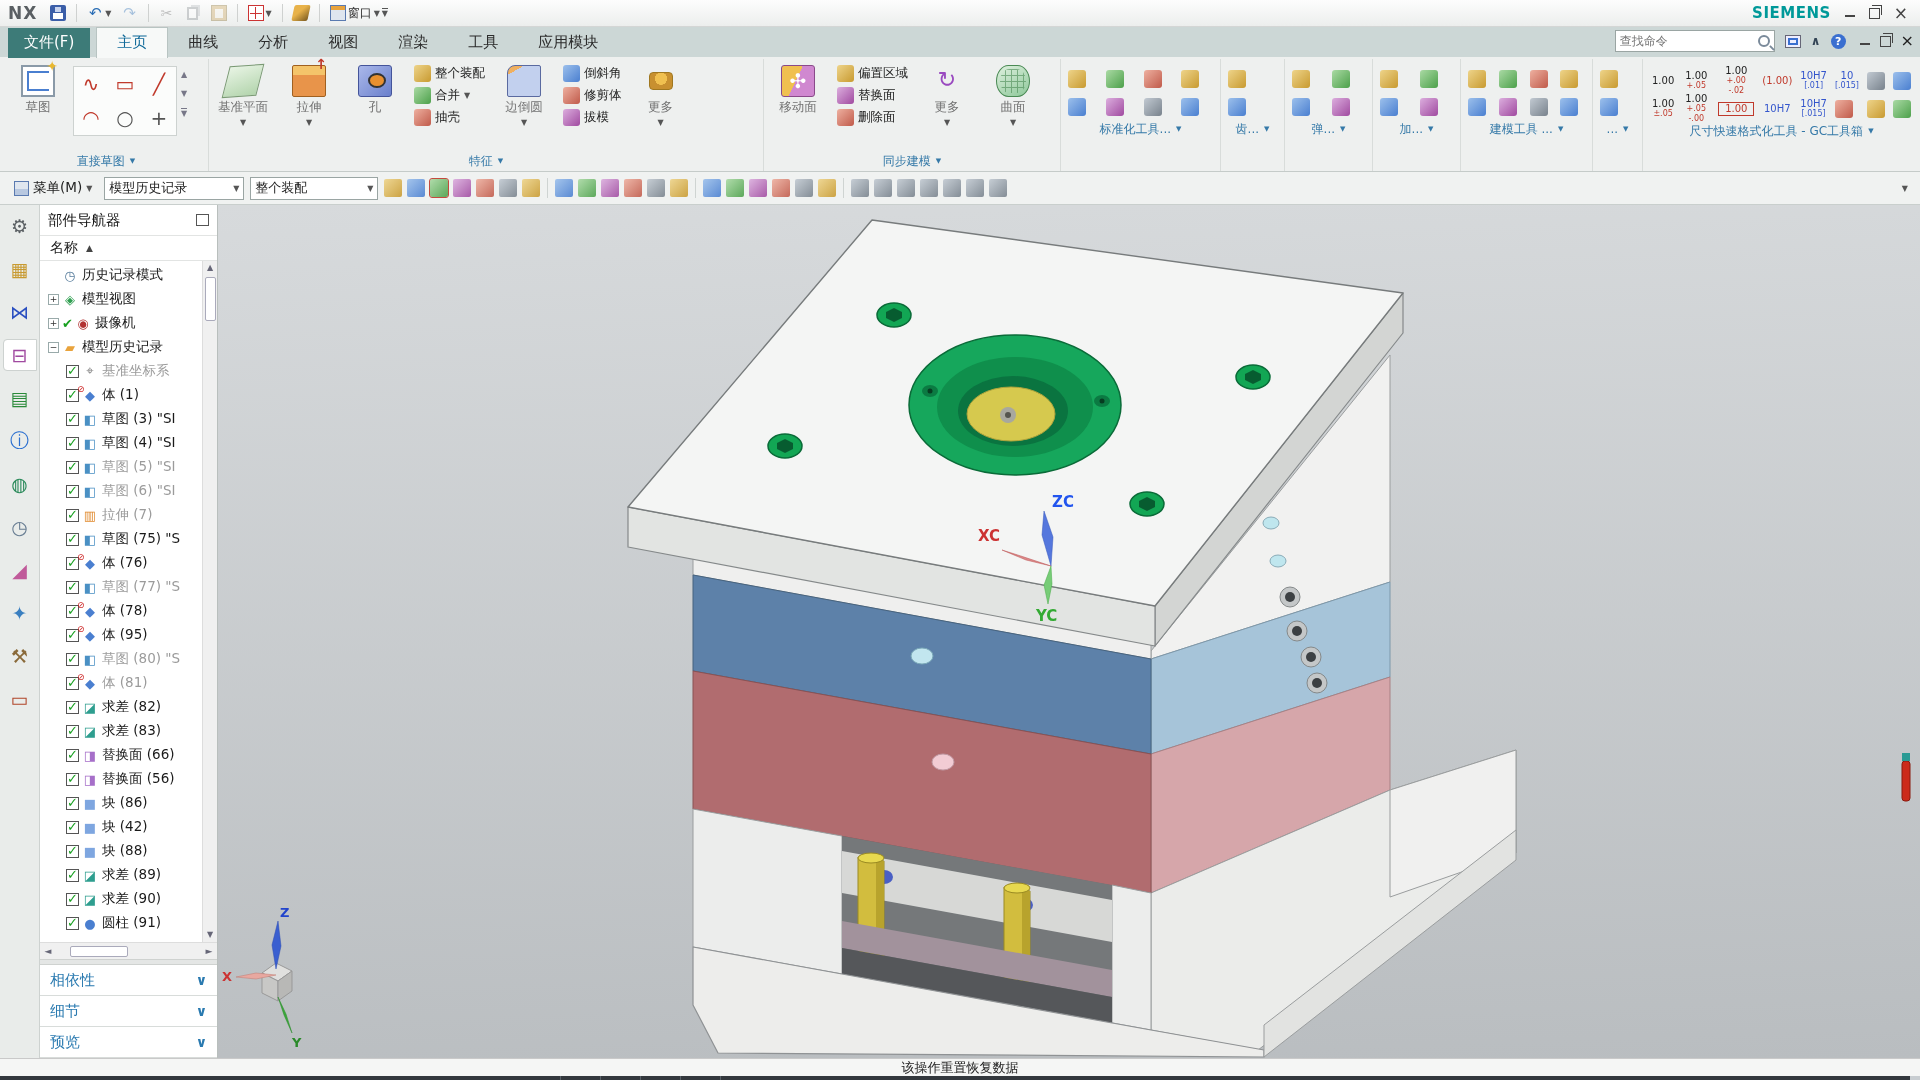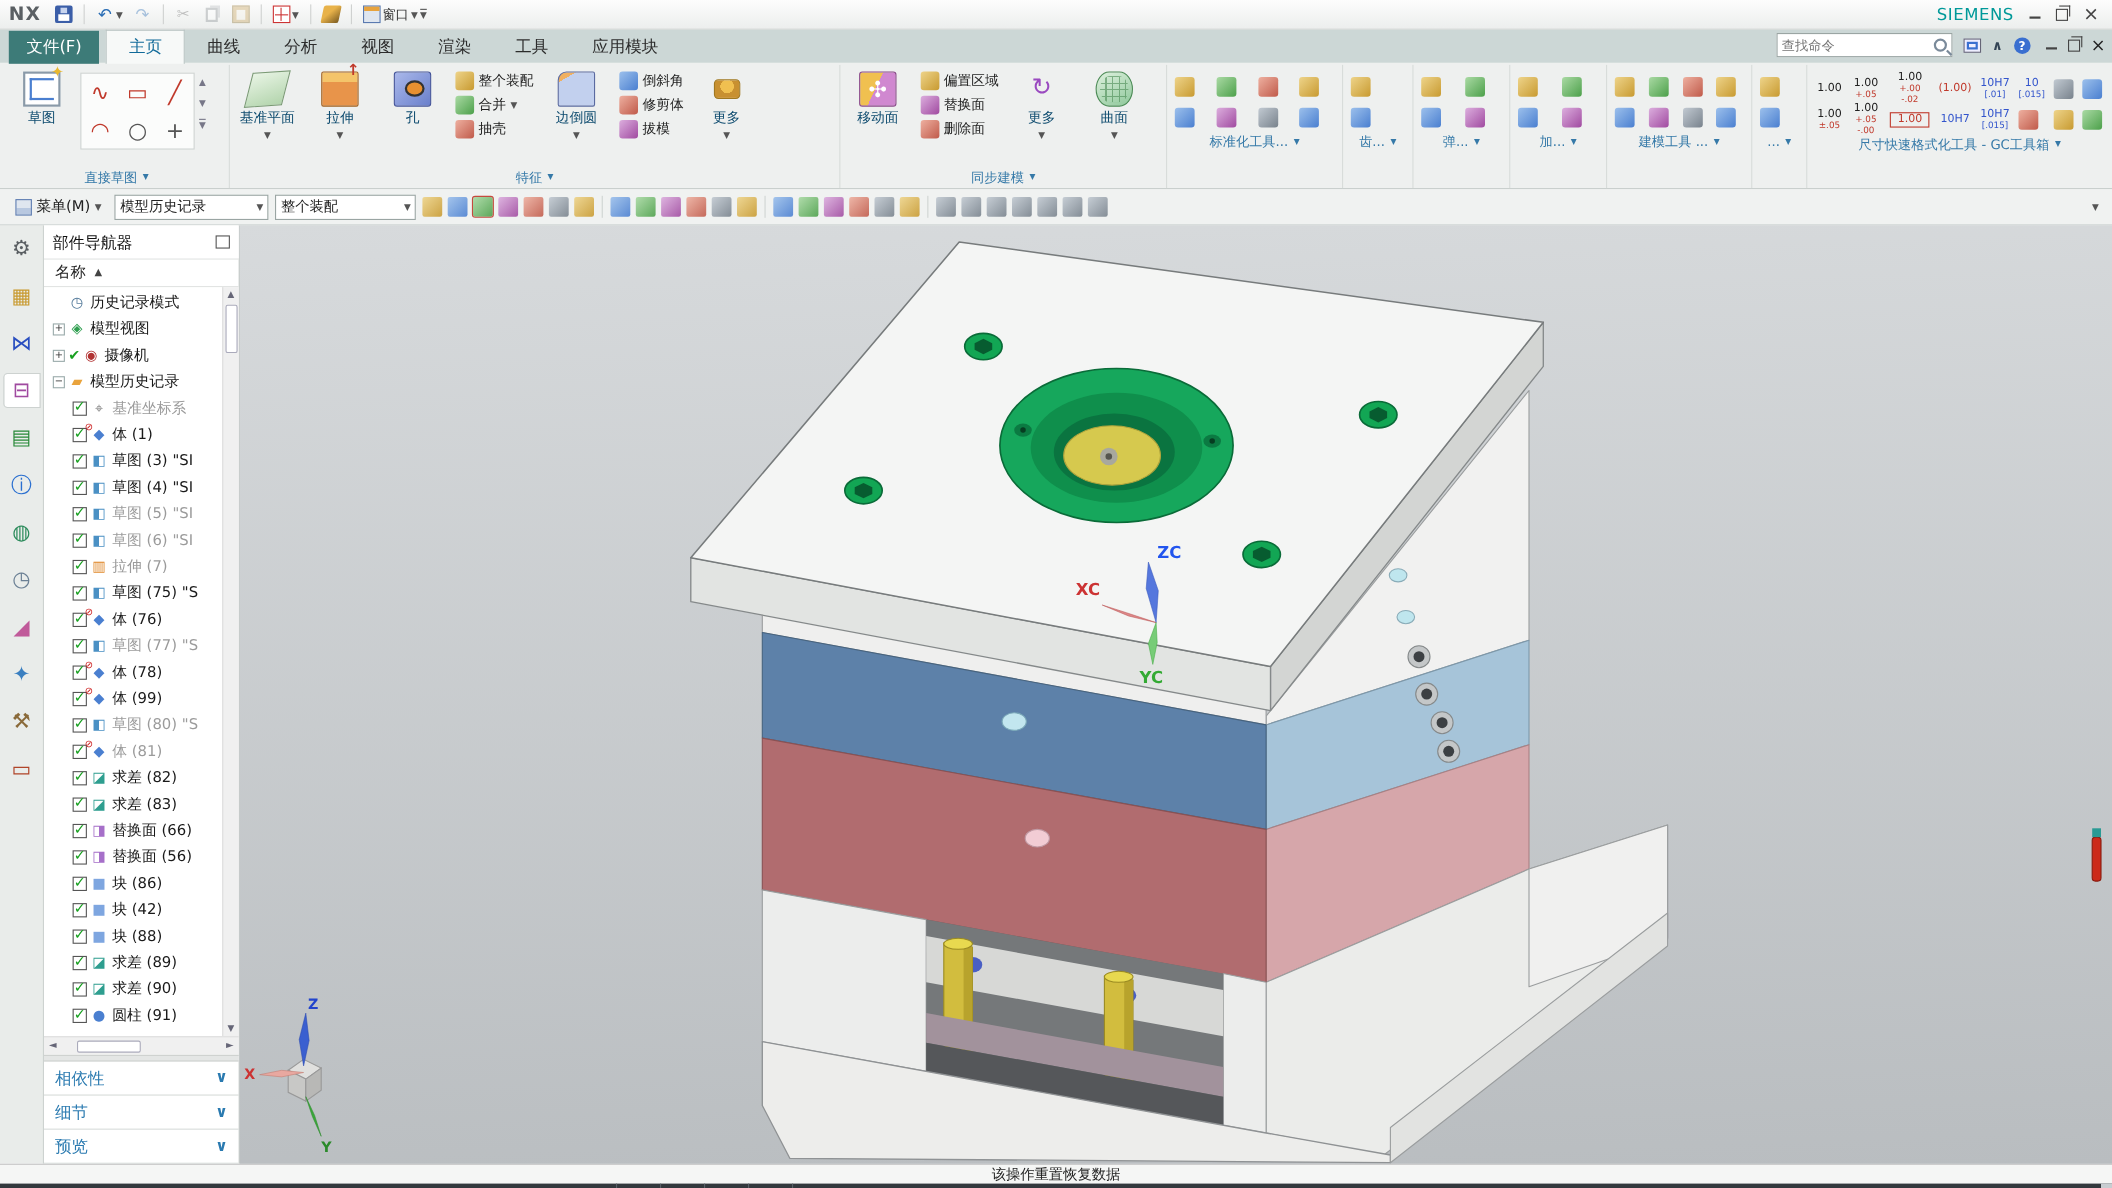--- a/index.html
+++ b/index.html
@@ -25,21 +25,21 @@
   .i-copy { border:2px solid #8a8f93; background:#fff; width:11px; height:13px; margin:2px; box-shadow:3px -3px 0 -1px #b8bcc0; }
   .i-paste { background:#c9a35a; border:1px solid #8a7030; }
   .i-paste::after { content:""; position:absolute; left:3px; right:3px; top:3px; bottom:2px; background:#f5f2e8; }
   .i-grid { background:#fff; border:1px solid #c33; }
   .i-grid::after { content:""; position:absolute; inset:1px; background:
       linear-gradient(#c33,#c33) 50% 0/1px 100% no-repeat, linear-gradient(#c33,#c33) 0 50%/100% 1px no-repeat; }
   .i-brush { background:linear-gradient(135deg,#e8b24a 40%,#7a5a20); border-radius:2px; transform:skew(-12deg); }
   .i-win { background:#dfe6ef; border:1px solid #5a7ab0; }
   .i-win::before { content:""; position:absolute; top:0; left:0; right:0; height:4px; background:#e8a33d; }
   .title-text { position:absolute; left:0; right:0; text-align:center; font-size:13px; color:#111; pointer-events:none; }
-  .brand { margin-left:auto; color:#009999; font-weight:normal; font-size:15px; letter-spacing:.5px; margin-right:14px; }
+  .brand { margin-left:auto; color:#009999; font-weight:bold; font-size:15px; letter-spacing:.5px; margin-right:14px; }
   .winbtns { display:flex; gap:14px; align-items:center; margin-right:6px; color:#444; }
   .wb { font-size:13px; line-height:14px; cursor:default; }
   .wb.min { border-bottom:2px solid #444; width:10px; height:8px; }
   .wb.res { width:11px; height:11px; border:1.5px solid #444; position:relative; }
   .wb.res::before { content:""; position:absolute; left:2px; top:-4px; width:9px; height:9px; border:1.5px solid #444; border-bottom:none; border-left:none; }
 
   
   .tabrow { height:30px; background:#ccd7d6; display:flex; align-items:flex-start; padding:0 0 0 8px; flex:none; position:relative; }
   .tab { padding:5px 20px 6px; font-size:15px; color:#2c2c2c; cursor:default; }
   .tab.file { background:#3d7b78; color:#fff; margin-right:6px; padding:5px 16px 6px; }
@@ -56,21 +56,21 @@
   .i-help { width:15px; height:15px; border-radius:50%; background:#3a6fd0; color:#fff; font-size:11px; text-align:center; line-height:15px; font-weight:bold; }
 
   
   .ribbon { height:115px; background:#eef0ef; border-bottom:1px solid #c5cbc9; display:flex; flex:none; padding:2px 0 0 4px; }
   .rgroup { display:flex; flex-direction:column; border-right:1px solid #d8dcda; padding:0 3px; }
   .rg-body { flex:1; display:flex; align-items:flex-start; gap:4px; padding-top:3px; }
   .rg-label { height:20px; display:flex; align-items:center; justify-content:center; gap:5px;
      font-size:12px; color:#3579a8; white-space:nowrap; }
   .rg-label .dd { color:#3579a8; font-size:7px; }
   .bigbtn { width:62px; display:flex; flex-direction:column; align-items:center; gap:2px; padding:3px 1px; border-radius:3px; }
-  .bigbtn .lbl { font-size:12.5px; color:#0c4a6e; white-space:nowrap; }
+  .bigbtn .lbl { font-size:12.5px; color:#737373; white-space:nowrap; }
   .bicon { width:34px; height:32px; position:relative; }
   .stackcol { display:flex; flex-direction:column; gap:1px; padding-top:1px; }
   .sbtn { display:flex; align-items:center; gap:4px; font-size:12.5px; color:#222; padding:2px 4px; border-radius:3px; white-space:nowrap; }
   .mi { width:17px; height:17px; border-radius:3px; flex:none; }
   .palette { border:1px solid #cdd2d0; background:#fbfcfb; display:grid; grid-template-columns:repeat(3,34px);
      grid-template-rows:34px 34px; align-items:center; justify-items:center; margin-top:4px; }
   .palette span { font-size:20px; color:#555; }
   .pal-red { color:#c0392b !important; }
   .minigrid { display:grid; grid-auto-flow:column; grid-template-rows:24px 24px; gap:4px 6px; padding:8px 4px 0; align-items:center; }
   .ph { width:18px; height:18px; border-radius:3px; }
@@ -622,21 +622,21 @@
             <span class="tlabel dim">草图 (77) "S</span>
           </div>
           <div class="trow" style="padding-left: 26px;">
             <span class="cb"></span>
             <span class="ticon" style="color: rgb(74, 127, 208);">◆<span class="badge">⊘</span></span>
             <span class="tlabel">体 (78)</span>
           </div>
           <div class="trow" style="padding-left: 26px;">
             <span class="cb"></span>
             <span class="ticon" style="color: rgb(74, 127, 208);">◆<span class="badge">⊘</span></span>
-            <span class="tlabel">体 (99)</span>
+            <span class="tlabel">体 (95)</span>
           </div>
           <div class="trow" style="padding-left: 26px;">
             <span class="cb"></span>
             <span class="ticon" style="color: rgb(74, 144, 196);">◧</span>
             <span class="tlabel dim">草图 (80) "S</span>
           </div>
           <div class="trow" style="padding-left: 26px;">
             <span class="cb"></span>
             <span class="ticon" style="color: rgb(74, 127, 208);">◆<span class="badge">⊘</span></span>
             <span class="tlabel dim">体 (81)</span>

